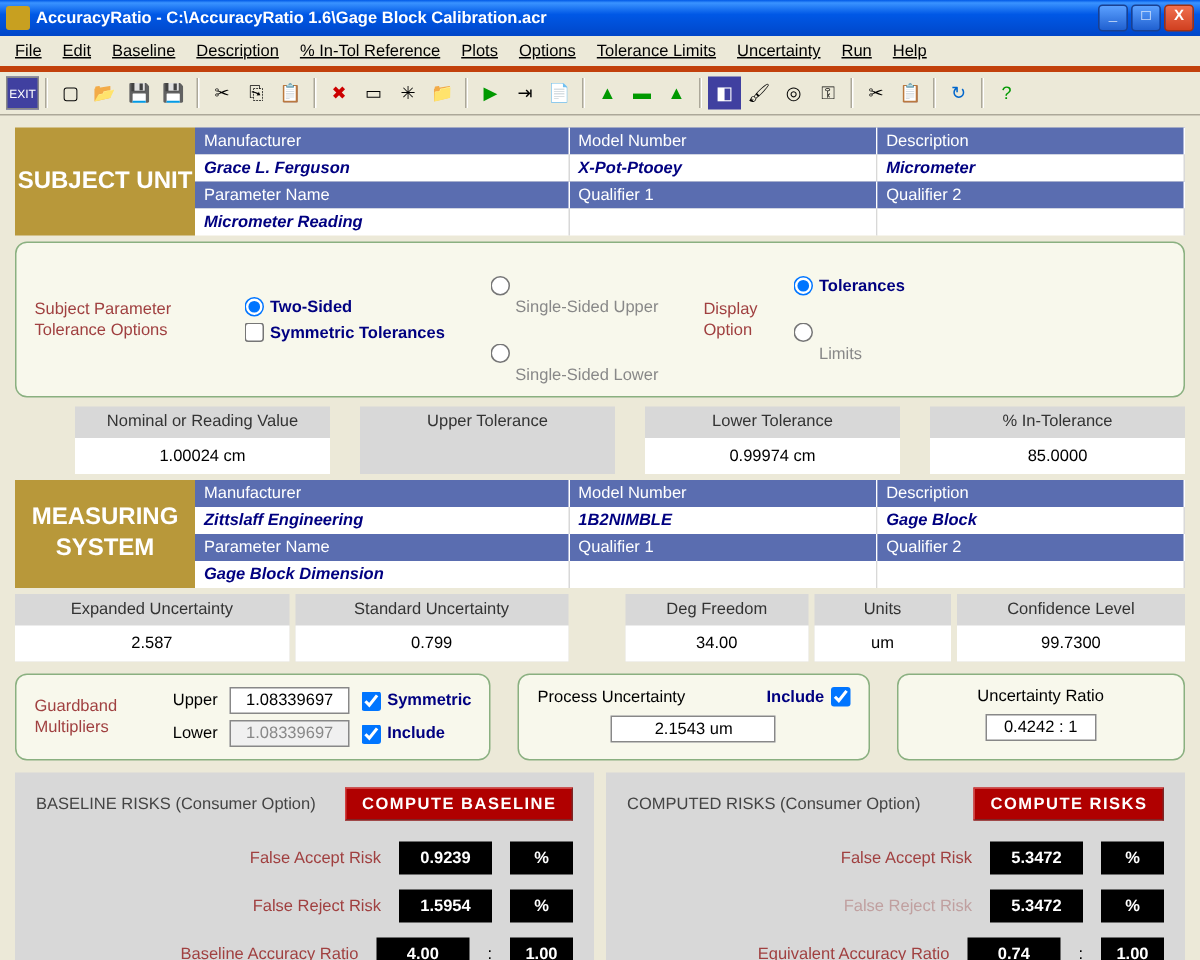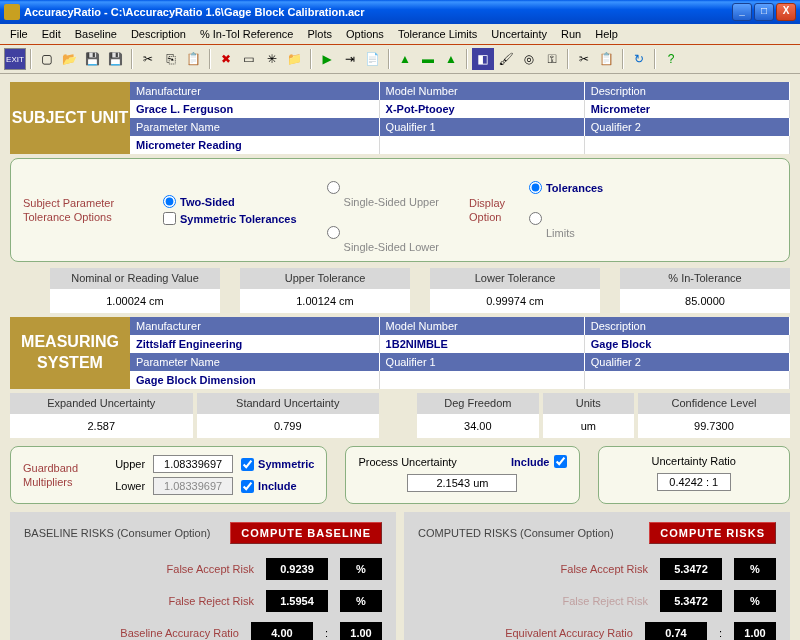--- a/index.html
+++ b/index.html
@@ -3,32 +3,32 @@
 <meta charset="utf-8">
 <style>
 * { box-sizing: border-box; margin: 0; padding: 0; font-family: Tahoma, sans-serif; font-size: 11px; }
 body { background: #ece9d8; width: 800px; height: 640px; overflow: hidden; }
 .titlebar { background: linear-gradient(to bottom, #0058e6 0%, #3a93ff 8%, #0058e6 40%, #0046c8 100%); height: 24px; display: flex; align-items: center; padding: 0 4px; color: #fff; }
 .titlebar .icon { width: 16px; height: 16px; background: #c8a020; margin-right: 4px; border-radius: 2px; }
 .titlebar .title { flex: 1; font-weight: bold; }
 .winbtns { display: flex; gap: 2px; }
 .winbtn { width: 20px; height: 18px; background: linear-gradient(#5aa0ff,#2060d0); border: 1px solid #1a4090; border-radius: 3px; color: #fff; text-align: center; line-height: 14px; font-weight: bold; font-size: 10px; cursor: pointer; }
 .winbtn.close { background: linear-gradient(#f07050,#d04020); border-color: #a03010; }
-.menubar { background: #ece9d8; padding: 2px 4px; display: flex; gap: 2px; border-bottom: 1px solid #c2410c; }
+.menubar { background: #ece9d8; padding: 2px 4px; display: flex; gap: 2px; border-bottom: 4px solid #c2410c; text-decoration: underline; }
 .menubar span { padding: 2px 6px; cursor: pointer; }
 .toolbar { background: #ece9d8; padding: 3px 4px; display: flex; gap: 1px; border-bottom: 1px solid #aca899; align-items: center; }
 .tbtn { width: 22px; height: 22px; border: 1px solid transparent; display: flex; align-items: center; justify-content: center; cursor: pointer; font-size: 12px; }
 .tsep { width: 2px; height: 20px; border-left: 1px solid #aca899; border-right: 1px solid #fff; margin: 0 3px; }
 .content { padding: 8px 10px; }
 .block { display: flex; margin-bottom: 4px; }
 .sidelabel { width: 120px; background: #b8983a; color: #fff; font-weight: bold; text-align: center; display: flex; align-items: center; justify-content: center; font-size: 16px; line-height: 1.3; }
 .fields { flex: 1; }
 .hrow { display: flex; }
 .hcell { background: #5a6db0; color: #fff; padding: 3px 6px; border-right: 1px solid #fff; }
-.vcell { background: #fff; color: #000080; font-weight: bold; padding: 3px 6px; border-right: 1px solid #d8d8d8; }
+.vcell { background: #fff; color: #000080; font-weight: bold; padding: 3px 6px; border-right: 1px solid #d8d8d8; font-style: italic; }
 .w1 { flex: 1.6; } .w2 { flex: 1.3; } .w3 { flex: 1.3; }
 .optrow { background: #f8f8ec; border: 1px solid #8ab080; border-radius: 8px; padding: 8px 12px; display: flex; align-items: center; margin-bottom: 6px; }
 .optlabel { color: #a04040; width: 140px; line-height: 1.3; }
 .optcol { display: flex; flex-direction: column; gap: 4px; margin-right: 30px; }
 .radio, .check { display: flex; align-items: center; gap: 4px; cursor: pointer; }
 .radio input, .check input { margin: 0; }
 .radio .lbl, .check .lbl { color: #000080; font-weight: bold; }
 .radio .lbl.dim { color: #888; font-weight: normal; margin-top: 29px; }
 .greybar { display: flex; gap: 20px; margin-bottom: 4px; padding-left: 40px; }
 .gcell { flex: 1; background: #d8d8d8; text-align: center; }
@@ -180,21 +180,20 @@
     </div>
   </div>
 
   <div class="greybar">
     <div class="gcell">
         <div class="gh">Nominal or Reading Value</div>
         <div class="gv">1.00024 cm</div>
       </div>
     <div class="gcell">
         <div class="gh">Upper Tolerance</div>
-        <div class="gv">1.00124 cm</div>
       </div>
     <div class="gcell">
         <div class="gh">Lower Tolerance</div>
         <div class="gv">0.99974 cm</div>
       </div>
     <div class="gcell">
         <div class="gh">% In-Tolerance</div>
         <div class="gv">85.0000</div>
       </div>
   </div>

